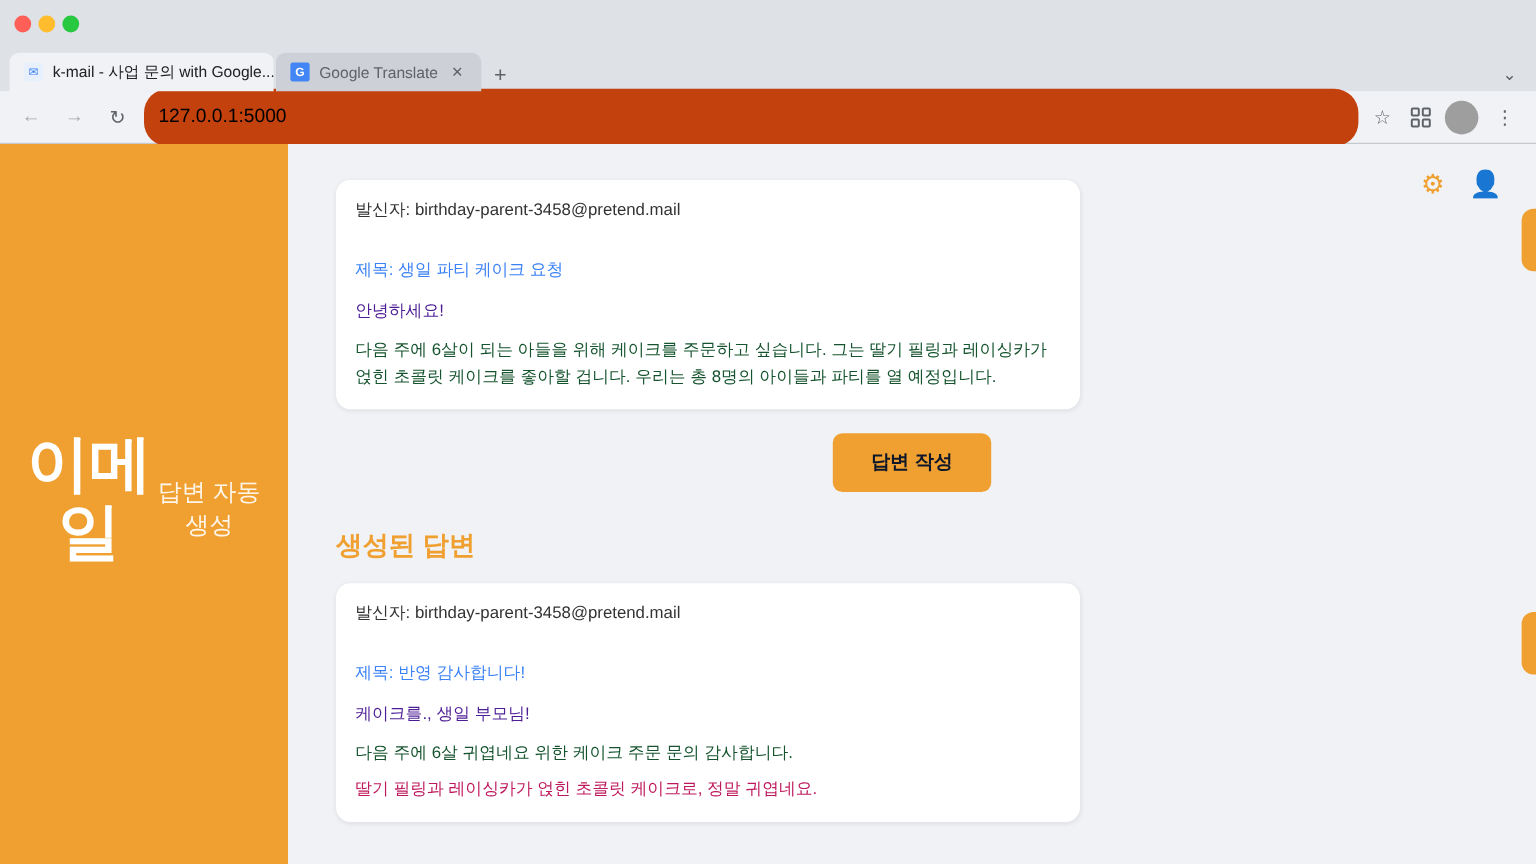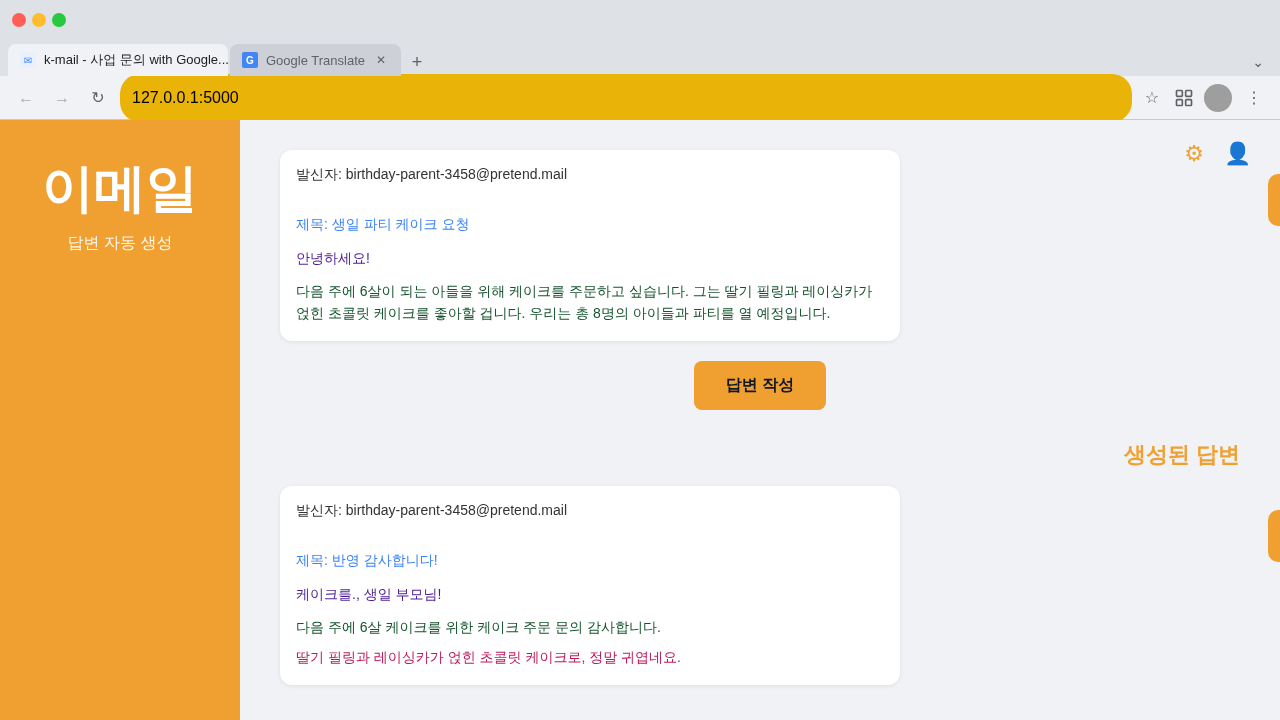--- a/index.html
+++ b/index.html
@@ -150,21 +150,21 @@
 
     .nav-btn.disabled {
       color: #aaa;
       cursor: default;
     }
 
     .url-bar {
       flex: 1;
       display: flex;
       align-items: center;
-      background: #eab308;
+      background: #c2410c;
       border-radius: 20px;
       padding: 4px 12px;
       height: 48px;
       gap: 8px;
     }
 
     .star-icon, .ext-icon, .avatar-icon {
       width: 24px;
       height: 24px;
       cursor: pointer;
@@ -188,38 +188,38 @@
       display: flex;
       width: 100%;
       height: calc(720px - 120px);
       background: #f5f5f5;
     }
 
     .sidebar {
       width: 240px;
       background: #f0a030;
       display: flex;
-      flex-direction: column;
+      flex-direction: row;
       align-items: center;
       padding: 40px 20px 32px;
       flex-shrink: 0;
     }
 
     .app-title {
       color: white;
       font-size: 52px;
       font-weight: 700;
       text-align: center;
       line-height: 1.1;
       margin-bottom: 16px;
     }
 
     .app-subtitle {
       color: white;
-      font-size: 16px;
+      font-size: 20px;
       text-align: center;
       opacity: 0.9;
     }
 
     .main-content {
       flex: 1;
       background: #f0f2f5;
       padding: 30px 40px;
       overflow-y: auto;
       position: relative;
@@ -332,21 +332,20 @@
       font-size: 16px;
       font-weight: 600;
       cursor: pointer;
     }
 
     .section-title {
       font-size: 22px;
       font-weight: 700;
       color: #f0a030;
       margin-bottom: 16px;
-      text-align: right;
     }
 
     
     .gt-favicon {
       width: 16px;
       height: 16px;
       background: #4285f4;
       border-radius: 2px;
       display: flex;
       align-items: center;
@@ -461,21 +460,21 @@
         <div class="email-card">
           <div class="email-header">
             <span>발신자:</span>
             <span>birthday-parent-3458@pretend.mail</span>
           </div>
           <div class="email-subject">
             <span>제목:</span>
             <span>반영 감사합니다!</span>
           </div>
           <div class="email-greeting">케이크를., 생일 부모님!</div>
-          <div class="email-body">다음 주에 6살 케이크를 위한 케이크 주문 문의 감사합니다.</div>
+          <div class="email-body">다음 주에 6살 귀엽네요 위한 케이크 주문 문의 감사합니다.</div>
           <div class="email-body" style="margin-top:8px; color:#be185d;">딸기 필링과 레이싱카가 얹힌 초콜릿 케이크로, 정말 귀엽네요.</div>
         </div>
         <button class="copy-btn">
           
         </button>
       </div>
     </div>
 
   </div>
 </div>

